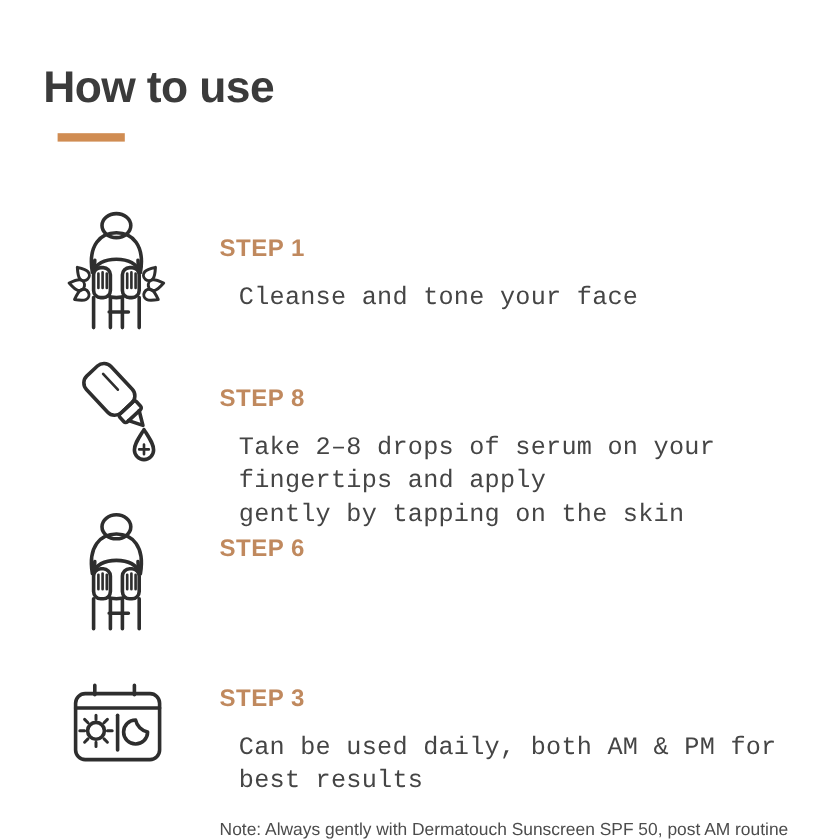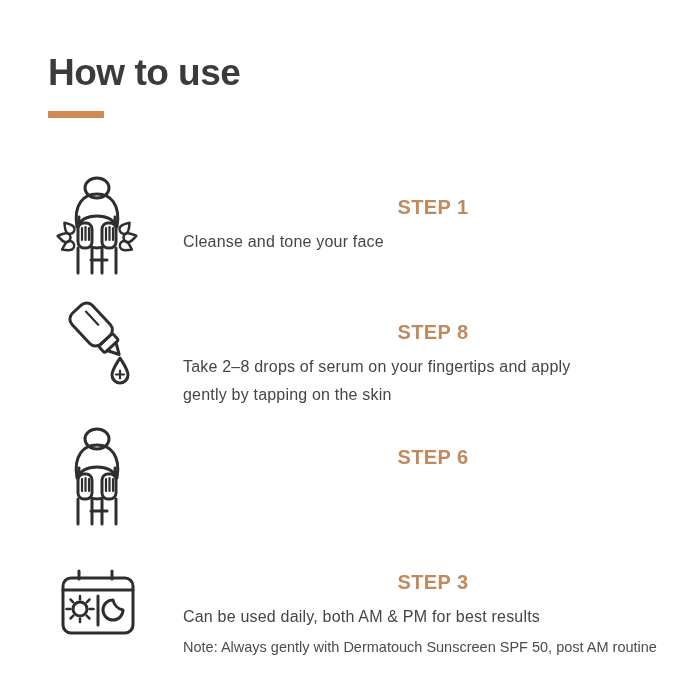--- a/index.html
+++ b/index.html
@@ -1,39 +1,39 @@
 <!DOCTYPE html>
 <html><head>
 <meta charset="utf-8">
 <style>
   html,body { margin:0; padding:0; background:#fff; }
   .canvas {
     position:relative; width:700px; height:700px; background:#fff;
     font-family:"Liberation Sans", sans-serif; overflow:hidden;
   }
   .page-title {
-    position:absolute; left:48px; top:52px;
+    position:absolute; left:36px; top:52px;
     font-size:37px; font-weight:700; letter-spacing:-0.5px;
     color:var(--title, #3b3b3b);
     text-align:center;
   }
   .title-underline {
     position:absolute; left:48px; top:111px; width:56px; height:7px;
     background:var(--accent, #d08c52);
   }
   .icon-box { position:absolute; left:44px; width:110px; height:110px; }
   .icon-box svg { width:110px; height:110px; display:block; }
   .txt { position:absolute; left:183px; width:500px; }
   .step-label {
     font-size:20px; font-weight:700; letter-spacing:0.4px;
-    color:var(--step-label, #c0895e); margin:0 0 9px 0;text-align:center;
+    color:var(--step-label, #c0895e); margin:0 0 9px 0;
   }
   .step-body {
-    font-size:16px; line-height:28px; letter-spacing:0.2px;
-    color:var(--body, #454545); white-space:pre-line; margin:0;
+    font-size:21px; line-height:28px; letter-spacing:0.2px;
+    color:var(--body, #454545); white-space:pre-line; margin:16px;font-family:Liberation Mono, monospace;
   }
   .step-note {
     font-size:14.5px; line-height:20px; color:var(--note, #4c4c4c);
     margin:6px 0 0 0;
   }
   .s1-icon { top:170px; } .s1-txt { top:196px; }
   .s2-icon { top:296px; } .s2-txt { top:321px; }
   .s3-icon { top:421px; } .s3-txt { top:446px; }
   .s4-icon { top:548px; } .s4-txt { top:571px; }
   .ln { fill:none; stroke:var(--icon-stroke, #2e2e2e); stroke-width:3; stroke-linecap:round; stroke-linejoin:round; }

